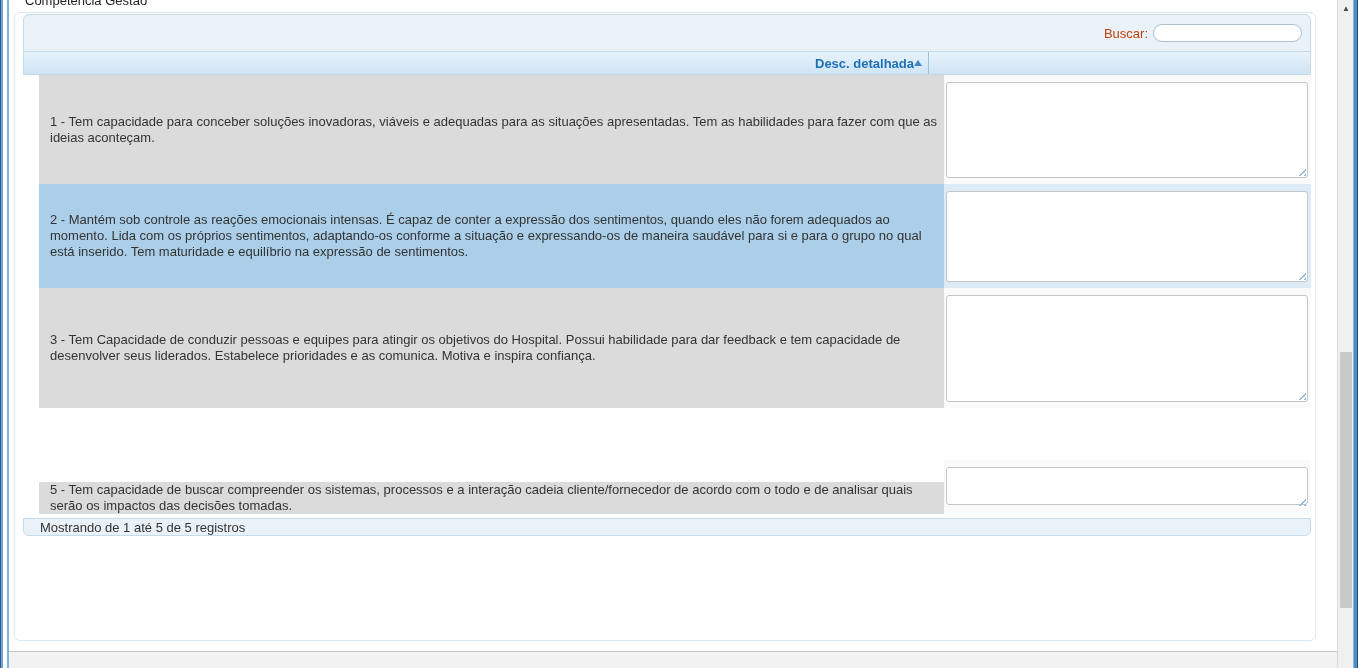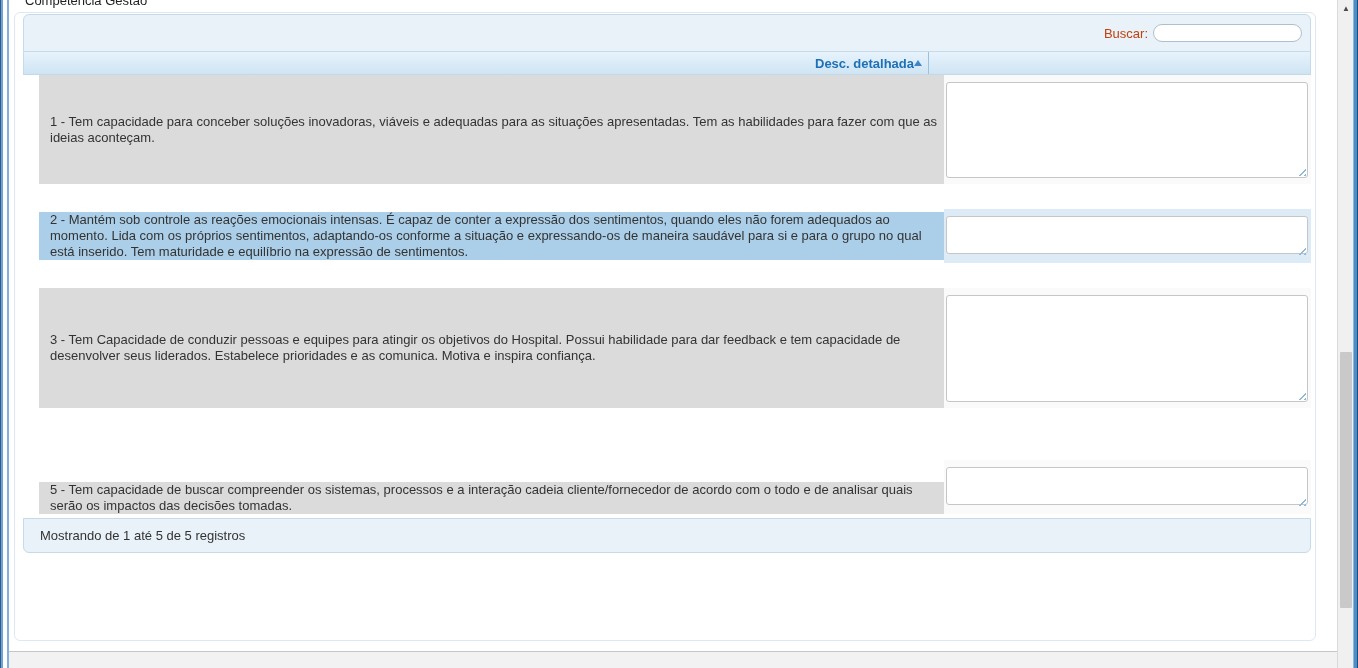--- a/index.html
+++ b/index.html
@@ -61,38 +61,38 @@
 
   .sort-asc { width: 0; height: 0; border-left: 4px solid transparent;
     border-right: 4px solid transparent; border-bottom: 6px solid var(--sort-icon, #4585b5); }
   .sort-both { display: flex; flex-direction: column; align-items: center; }
   .sort-both .up { width: 0; height: 0; border-left: 4px solid transparent;
     border-right: 4px solid transparent; border-bottom: 5px solid var(--sort-icon, #3f86c4); margin-bottom: 2px; }
   .sort-both .down { width: 0; height: 0; border-left: 4px solid transparent;
     border-right: 4px solid transparent; border-top: 5px solid var(--sort-icon, #3f86c4); }
 
   .tr { display: flex; }
-  .tr.r1 { height: 109px; } .tr.r2 { height: 104px; align-items: center; } .tr.r3 { height: 120px; }
+  .tr.r1 { height: 109px; } .tr.r2 { height: 104px; } .tr.r3 { height: 120px; }
   .tr.r4 { height: 105px; } .tr.r5 { height: 106px; align-items: flex-end; }
   .td-desc { width: 905px; display: flex; align-items: center;
     padding: 0 4px 0 11px; line-height: 16px; color: #333333; margin-left: 16px; }
   .tr.odd  .td-desc { background: var(--row-odd-bg, #dbdbdb); }
   .tr.even .td-desc { background: var(--row-even-bg, #abcfe9); }
   .td-comment { flex: 1; position: relative; padding: 7px 3px 6px 2px; }
   .tr.odd  .td-comment { background: var(--comment-odd-bg, #fafafa); }
   .tr.even .td-comment { background: var(--comment-even-bg, #dcebf6); }
   .comment-textarea { width: 100%; height: 100%; resize: none; outline: none;
     border: 1px solid #c6c6c6; border-radius: 3px; background: #ffffff;
     font-family: "Liberation Sans", sans-serif; font-size: 13px; padding: 3px; }
   .grip { position: absolute; right: 5px; bottom: 8px; width: 10px; height: 10px;
     background: repeating-linear-gradient(-45deg, #8fb9d9 0 1.5px, transparent 1.5px 4px);
     clip-path: polygon(100% 0, 100% 100%, 0 100%); pointer-events: none; }
 
   .spacer { height: 4px; }
-  .tfoot { height: 35px; background: var(--toolbar-bg, #e9f2f9);
+  .tfoot { height: 18px; background: var(--toolbar-bg, #e9f2f9);
     border: 1px solid #c6dbea; border-radius: 0 0 6px 6px;
     display: flex; align-items: center; padding-left: 16px; color: #333333; }
 </style>
 </head>
 <body>
 
 <div class="viewport">
 
   <div class="page-title">Competência Gestão</div>
 

